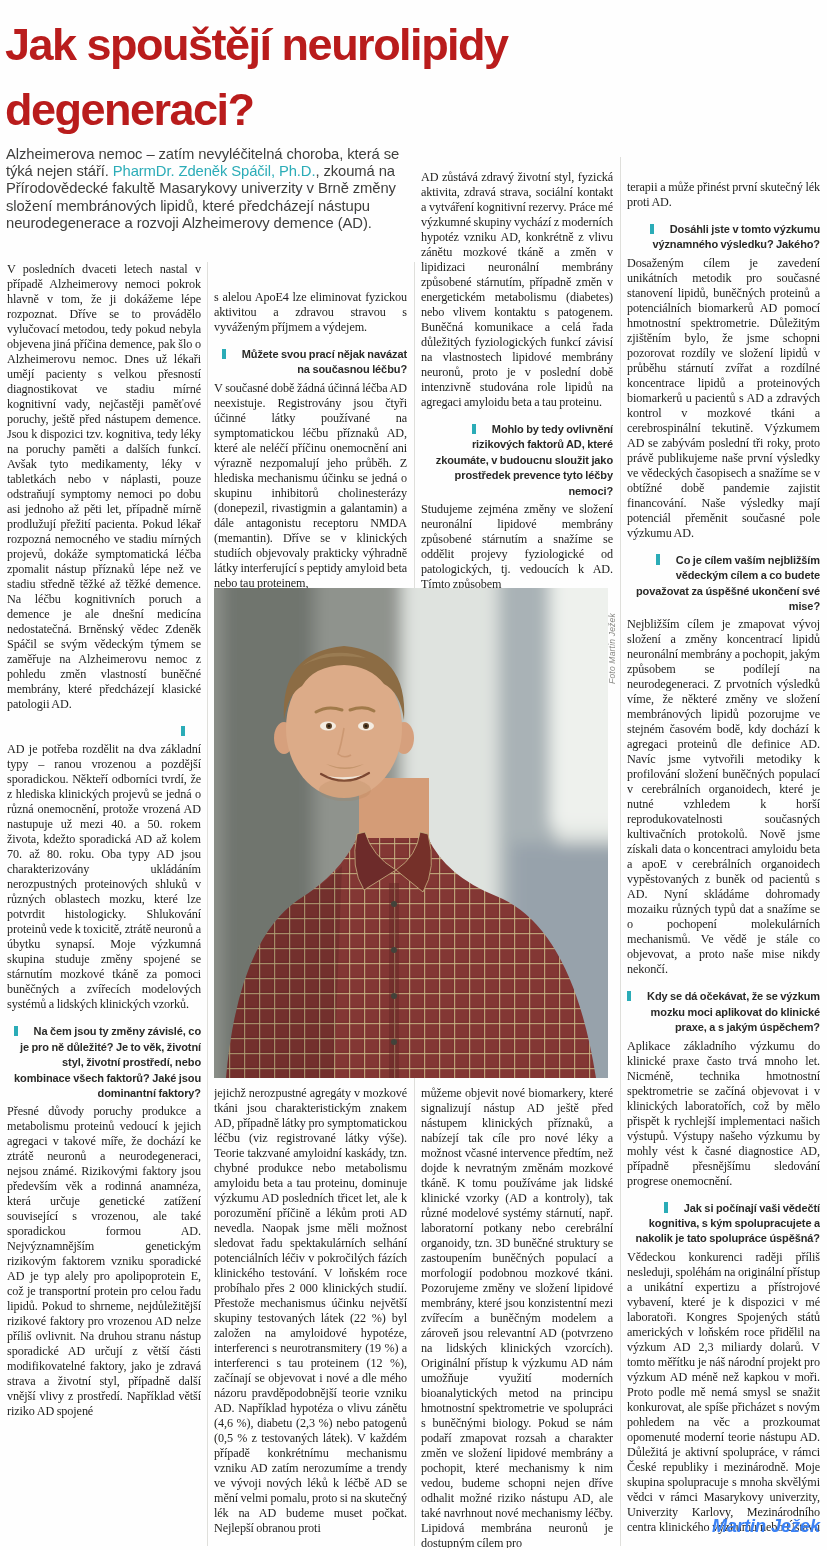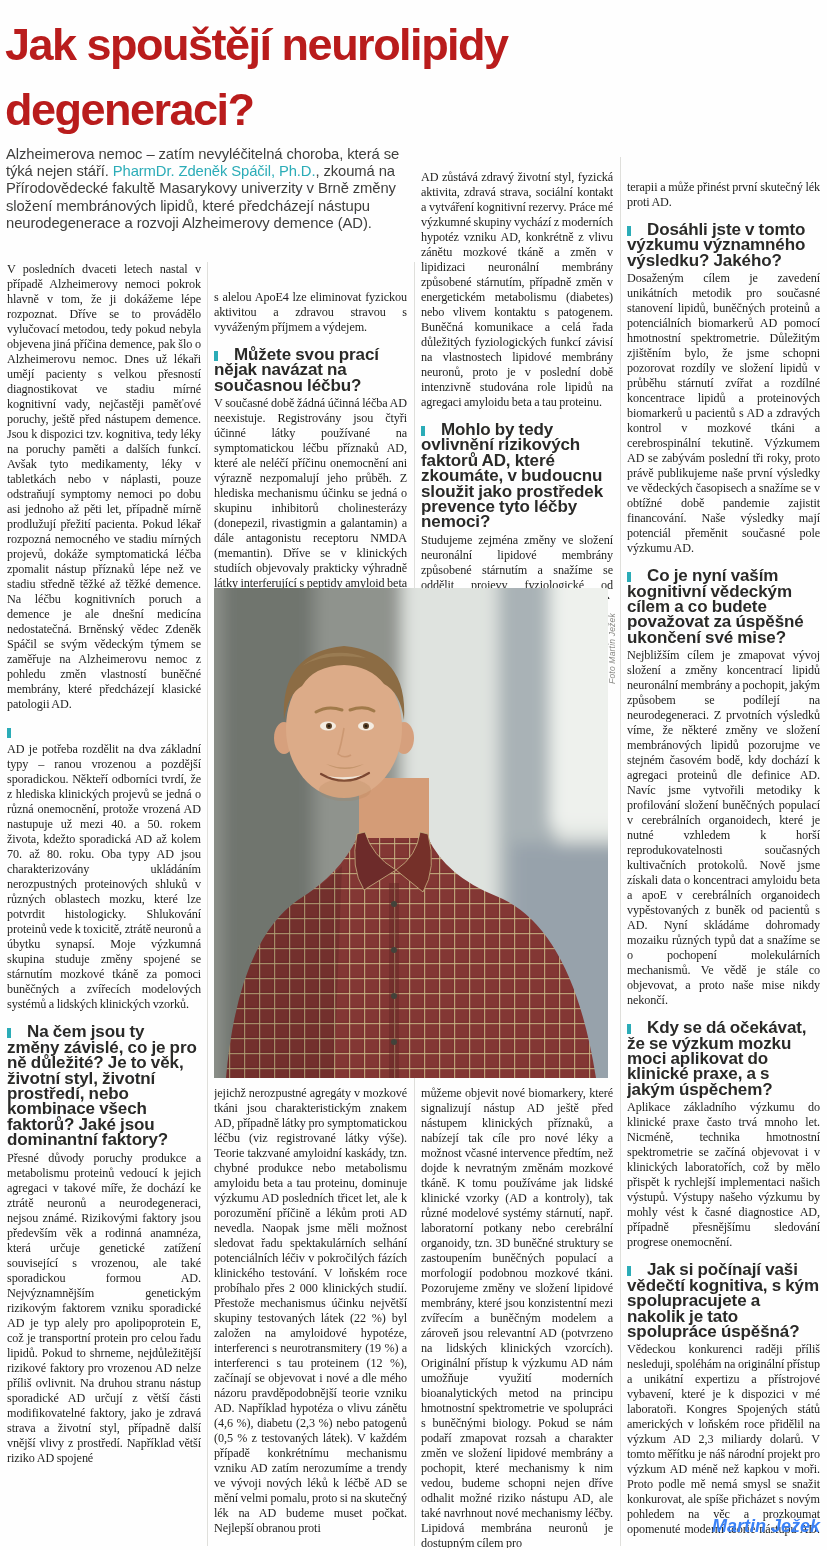--- a/index.html
+++ b/index.html
@@ -11,22 +11,22 @@
   .title .t-line{display:block;}
   .lead{position:absolute;left:6px;top:146px;width:398px;margin:0;
         font-family:"Liberation Sans", sans-serif;font-size:14.8px;line-height:17.2px;
         color:#3f3f3d;letter-spacing:-0.1px;}
   .lead .name{color:#2BACB7;}
   .colbox{position:absolute;overflow:hidden;font-size:12.2px;line-height:15px;
           text-align:justify;letter-spacing:-0.1px;word-spacing:-0.4px;
           -webkit-hyphens:auto;hyphens:auto;}
   .colbox p{margin:0;}
   .subhead{margin:12px 0 3px 0;font-family:"Liberation Sans", sans-serif;
-           font-weight:700;font-size:17px;line-height:15.4px;color:#2a2a28;
-           text-align:left;letter-spacing:-0.1px;}
+           font-weight:700;font-size:11px;line-height:15.4px;color:#2a2a28;
+           text-align:right;letter-spacing:-0.1px;}
   .qbar{display:inline-block;width:4px;height:10.5px;background:#2BACB7;
         margin-right:16px;transform:translateY(1px);}
   .rule{position:absolute;width:1px;background:#dfdfdb;}
   .photo{position:absolute;left:214px;top:588px;width:394px;height:490px;overflow:hidden;
          background:#9ba09c;}
   .photo-credit{position:absolute;left:607px;top:588px;height:96px;width:13px;
         writing-mode:vertical-rl;transform:rotate(180deg);
         font-family:"Liberation Sans", sans-serif;font-style:italic;
         font-size:8.5px;color:#8a8a86;letter-spacing:0.2px;white-space:nowrap;}
   .author{position:absolute;left:627px;top:1516px;width:193px;text-align:right;
@@ -81,21 +81,21 @@
   </div>
 
   <div class="colbox" id="c3b">
     <p class="body">můžeme objevit nové biomarkery, které signalizují nástup AD ještě před nástupem klinických příznaků, a nabízejí tak cíle pro nové léky a možnost včasné intervence předtím, než dojde k nevratným změnám mozkové tkáně. K tomu používáme jak lidské klinické vzorky (AD a kontroly), tak různé modelové systémy stárnutí, např. laboratorní potkany nebo cerebrální organoidy, tzn. 3D buněčné struktury se zastoupením buněčných populací a morfologií podobnou mozkové tkáni. Pozorujeme změny ve složení lipidové membrány, které jsou konzistentní mezi zvířecím a buněčným modelem a zároveň jsou relevantní AD (potvrzeno na lidských klinických vzorcích). Originální přístup k výzkumu AD nám umožňuje využití moderních bioanalytických metod na principu hmotnostní spektrometrie ve spolupráci s buněčnými biology. Pokud se nám podaří zmapovat rozsah a charakter změn ve složení lipidové membrány a pochopit, které mechanismy k nim vedou, budeme schopni nejen dříve odhalit možné riziko nástupu AD, ale také navrhnout nové mechanismy léčby. Lipidová membrána neuronů je dostupným cílem pro</p>
   </div>
 
   <div class="colbox" id="c4">
     <p class="body">terapii a může přinést první skutečný lék proti AD.</p>
     <div class="subhead"><span class="qbar"></span><span>Dosáhli jste v tomto výzkumu významného výsledku? Jakého?</span></div>
     <p class="body">Dosaženým cílem je zavedení unikátních metodik pro současné stanovení lipidů, buněčných proteinů a potenciálních biomarkerů AD pomocí hmotnostní spektrometrie. Důležitým zjištěním bylo, že jsme schopni pozorovat rozdíly ve složení lipidů v průběhu stárnutí zvířat a rozdílné koncentrace lipidů a proteinových biomarkerů u pacientů s AD a zdravých kontrol v mozkové tkáni a cerebrospinální tekutině. Výzkumem AD se zabývám poslední tři roky, proto právě publikujeme naše první výsledky ve vědeckých časopisech a snažíme se v obtížné době pandemie zajistit financování. Naše výsledky mají potenciál přeměnit současné pole výzkumu AD.</p>
-    <div class="subhead"><span class="qbar"></span><span>Co je nyní vaším kognitivní vědeckým cílem a co budete považovat za úspěšné ukončení své mise?</span></div>
+    <div class="subhead"><span class="qbar"></span><span>Co je cílem vaším nejbližším vědeckým cílem a co budete považovat za úspěšné ukončení své mise?</span></div>
     <p class="body">Nejbližším cílem je zmapovat vývoj složení a změny koncentrací lipidů neuronální membrány a pochopit, jakým způsobem se podílejí na neurodegeneraci. Z prvotních výsledků víme, že některé změny ve složení membránových lipidů pozorujme ve stejném časovém bodě, kdy dochází k agregaci proteinů dle definice AD. Navíc jsme vytvořili metodiky k profilování složení buněčných populací v cerebrálních organoidech, které je nutné vzhledem k horší reprodukovatelnosti současných kultivačních protokolů. Nově jsme získali data o koncentraci amyloidu beta a apoE v cerebrálních organoidech vypěstovaných z buněk od pacientů s AD. Nyní skládáme dohromady mozaiku různých typů dat a snažíme se o pochopení molekulárních mechanismů. Ve vědě je stále co objevovat, a proto naše mise nikdy nekončí.</p>
     <div class="subhead"><span class="qbar"></span><span>Kdy se dá očekávat, že se výzkum mozku moci aplikovat do klinické praxe, a s jakým úspěchem?</span></div>
     <p class="body">Aplikace základního výzkumu do klinické praxe často trvá mnoho let. Nicméně, technika hmotnostní spektrometrie se začíná objevovat i v klinických laboratořích, což by mělo přispět k rychlejší implementaci našich výstupů. Výstupy našeho výzkumu by mohly vést k časné diagnostice AD, případně přesnějšímu sledování progrese onemocnění.</p>
     <div class="subhead"><span class="qbar"></span><span>Jak si počínají vaši vědečtí kognitiva, s kým spolupracujete a nakolik je tato spolupráce úspěšná?</span></div>
     <p class="body">Vědeckou konkurenci raději příliš nesleduji, spoléhám na originální přístup a unikátní expertizu a přístrojové vybavení, které je k dispozici v mé laboratoři. Kongres Spojených států amerických v loňském roce přidělil na výzkum AD 2,3 miliardy dolarů. V tomto měřítku je náš národní projekt pro výzkum AD méně než kapkou v moři. Proto podle mě nemá smysl se snažit konkurovat, ale spíše přicházet s novým pohledem na věc a prozkoumat opomenuté moderní teorie nástupu AD. Důležitá je aktivní spolupráce, v rámci České republiky i mezinárodně. Moje skupina spolupracuje s mnoha skvělými vědci v rámci Masarykovy univerzity, Univerzity Karlovy, Mezinárodního centra klinického výzkumu nebo Ústavu fyzikální chemie Akademie věd. Rád bych všem svým spolupracujícím kolegům touto cestou poděkoval za podporu, jejich práce si nesmírně vážím.</p>
   </div>
 
   <div class="photo">
     <svg width="394" height="490" viewBox="0 0 394 490" xmlns="http://www.w3.org/2000/svg" preserveAspectRatio="none">
       <defs>

